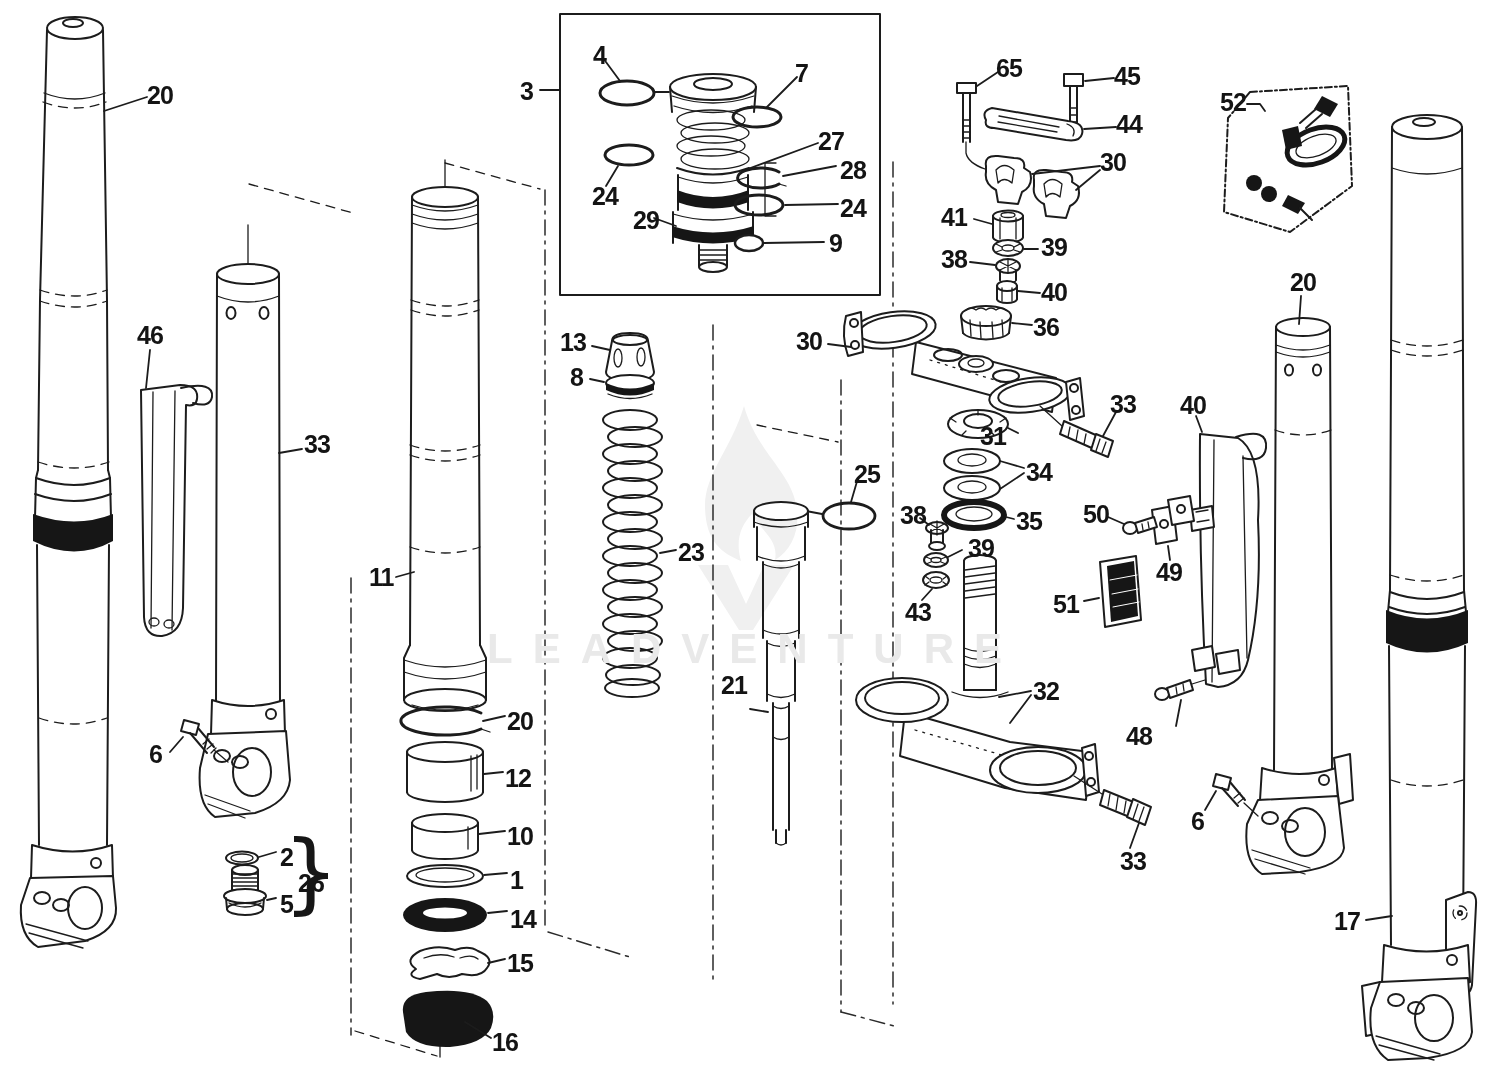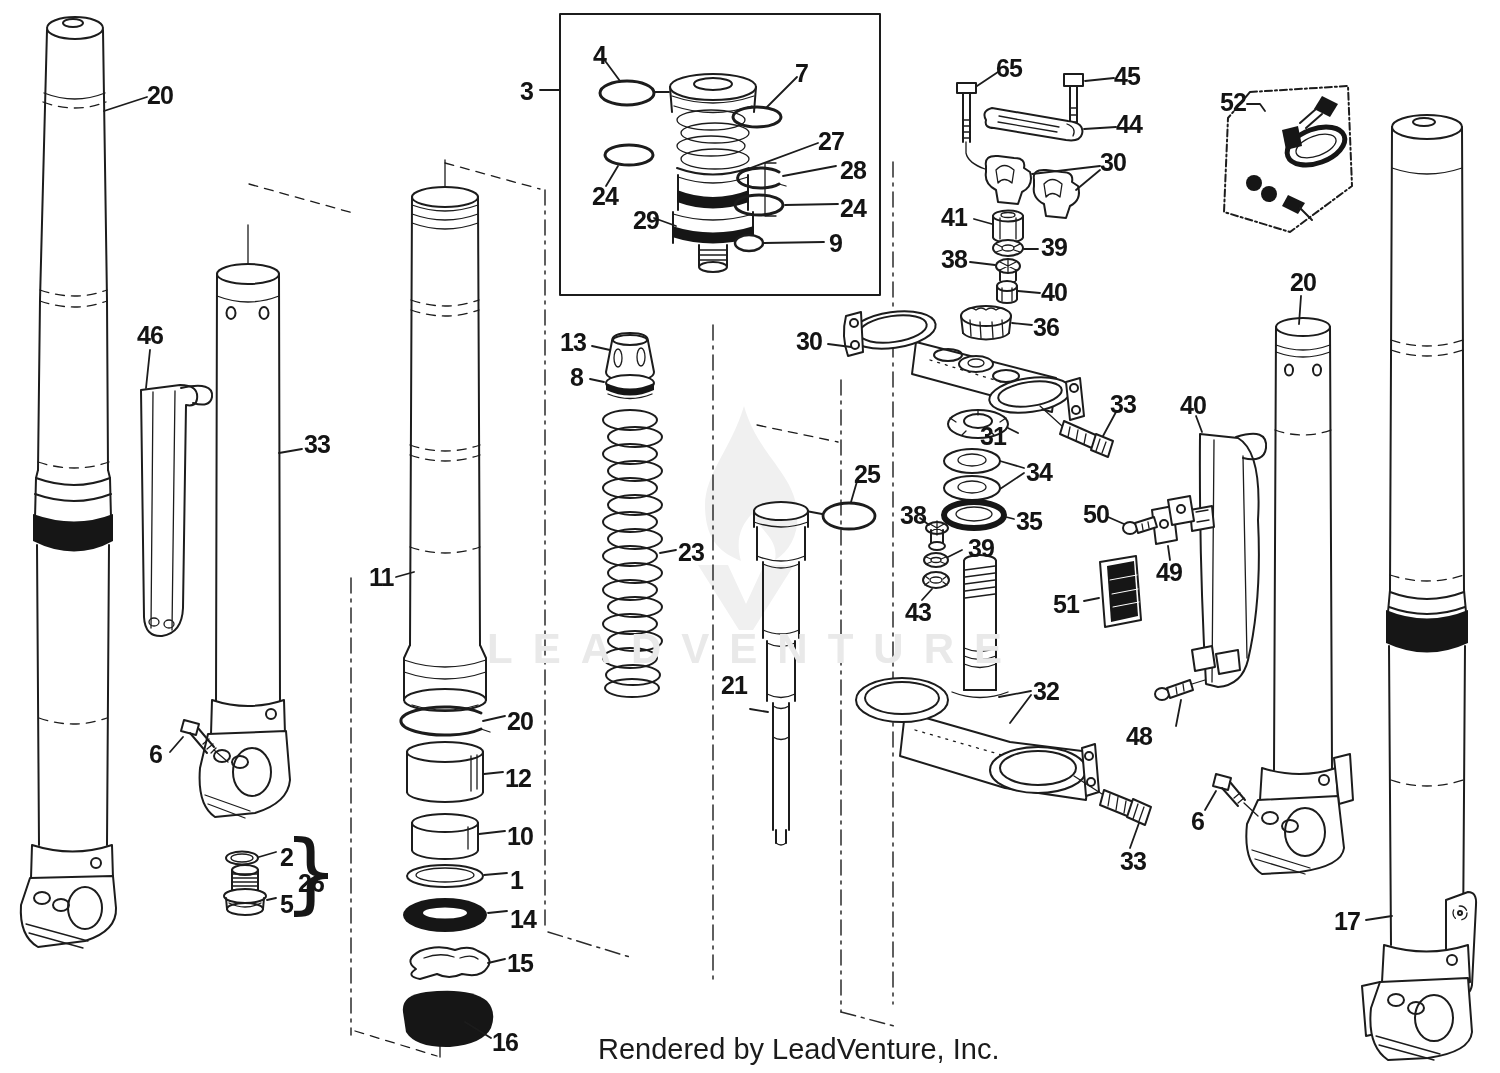--- a/index.html
+++ b/index.html
@@ -645,15 +645,14 @@
   <div class="callout" style="left:1126px;top:724px">48</div>
   <div class="callout" style="left:1191px;top:809px">6</div>
   <div class="callout" style="left:1290px;top:270px">20</div>
   <div class="callout" style="left:1334px;top:909px">17</div>
   <div class="callout" style="left:1220px;top:90px">52</div>
 
   <div class="brace">}</div>
 
   <div class="wm-text">LEADVENTURE</div>
 
-  <div class="footer">Rendered by LeadVenture, Inc.</div>
 
 </div>
 
 </body></html>

